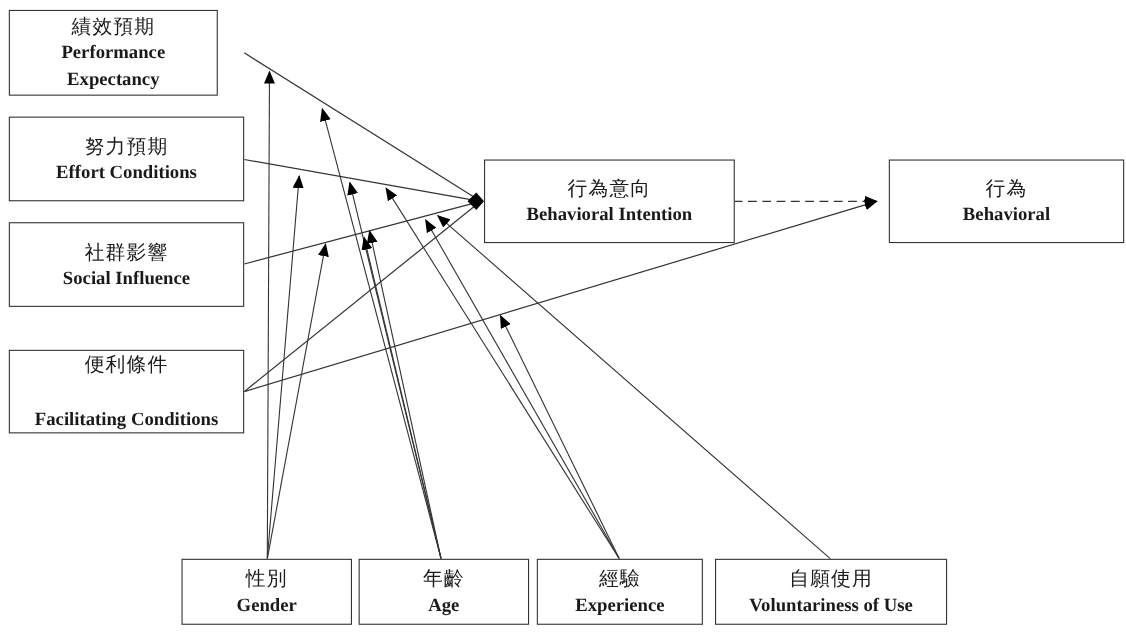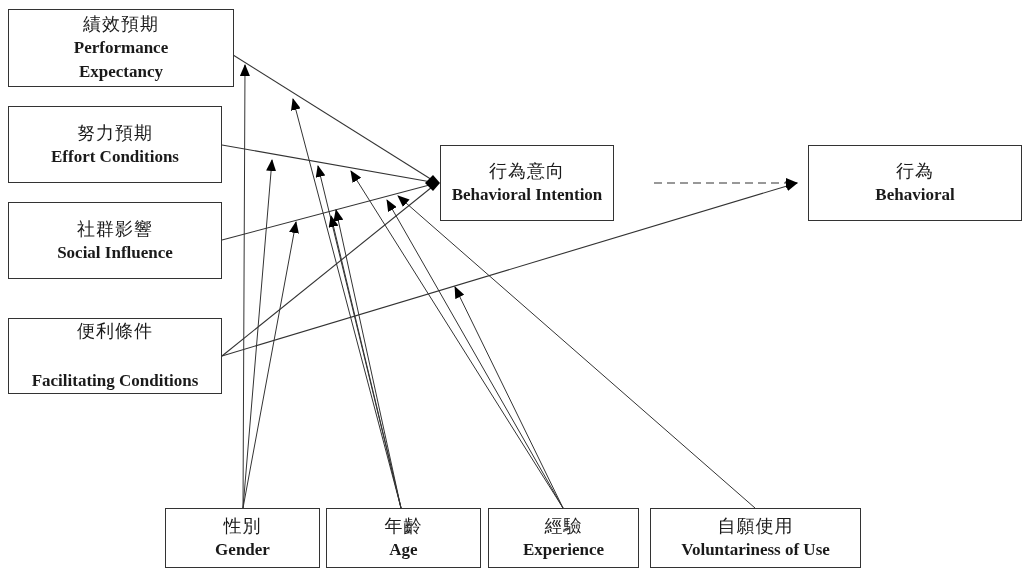--- a/index.html
+++ b/index.html
@@ -38,38 +38,38 @@
         <line x1="401" y1="508" x2="318" y2="166" stroke="#333" stroke-width="1" marker-end="url(#arrow)"></line>
         <line x1="401" y1="508" x2="336" y2="210" stroke="#333" stroke-width="1" marker-end="url(#arrow)"></line>
         <line x1="401" y1="508" x2="331" y2="216" stroke="#333" stroke-width="1" marker-end="url(#arrow)"></line>
         <line x1="563" y1="508" x2="351" y2="171" stroke="#333" stroke-width="1" marker-end="url(#arrow)"></line>
         <line x1="563" y1="508" x2="387" y2="200" stroke="#333" stroke-width="1" marker-end="url(#arrow)"></line>
         <line x1="563" y1="508" x2="455" y2="287" stroke="#333" stroke-width="1" marker-end="url(#arrow)"></line>
         <line x1="755" y1="508" x2="398" y2="196" stroke="#333" stroke-width="1" marker-end="url(#arrow)"></line>
       </g>
   </svg>
 
-  <div class="box" style="left:8px;top:9px;width:226px;height:78px;">
+  <div class="box" style="left:8px;top:9px;width:190px;height:78px;">
     <span class="zh">績效預期</span>
     <span class="en">Performance</span>
     <span class="en">Expectancy</span>
   </div>
   <div class="box" style="left:8px;top:106px;width:214px;height:77px;">
     <span class="zh">努力預期</span>
     <span class="en">Effort Conditions</span>
   </div>
   <div class="box" style="left:8px;top:202px;width:214px;height:77px;">
     <span class="zh">社群影響</span>
     <span class="en">Social Influence</span>
   </div>
   <div class="box" style="left:8px;top:318px;width:214px;height:76px;gap:26px;">
     <span class="zh">便利條件</span>
     <span class="en">Facilitating Conditions</span>
   </div>
-  <div class="box" style="left:440px;top:145px;width:174px;height:76px;">
+  <div class="box" style="left:440px;top:145px;width:228px;height:76px;">
     <span class="zh">行為意向</span>
     <span class="en">Behavioral Intention</span>
   </div>
   <div class="box" style="left:808px;top:145px;width:214px;height:76px;">
     <span class="zh">行為</span>
     <span class="en">Behavioral</span>
   </div>
   <div class="box" style="left:165px;top:508px;width:155px;height:60px;">
     <span class="zh">性別</span>
     <span class="en">Gender</span>

